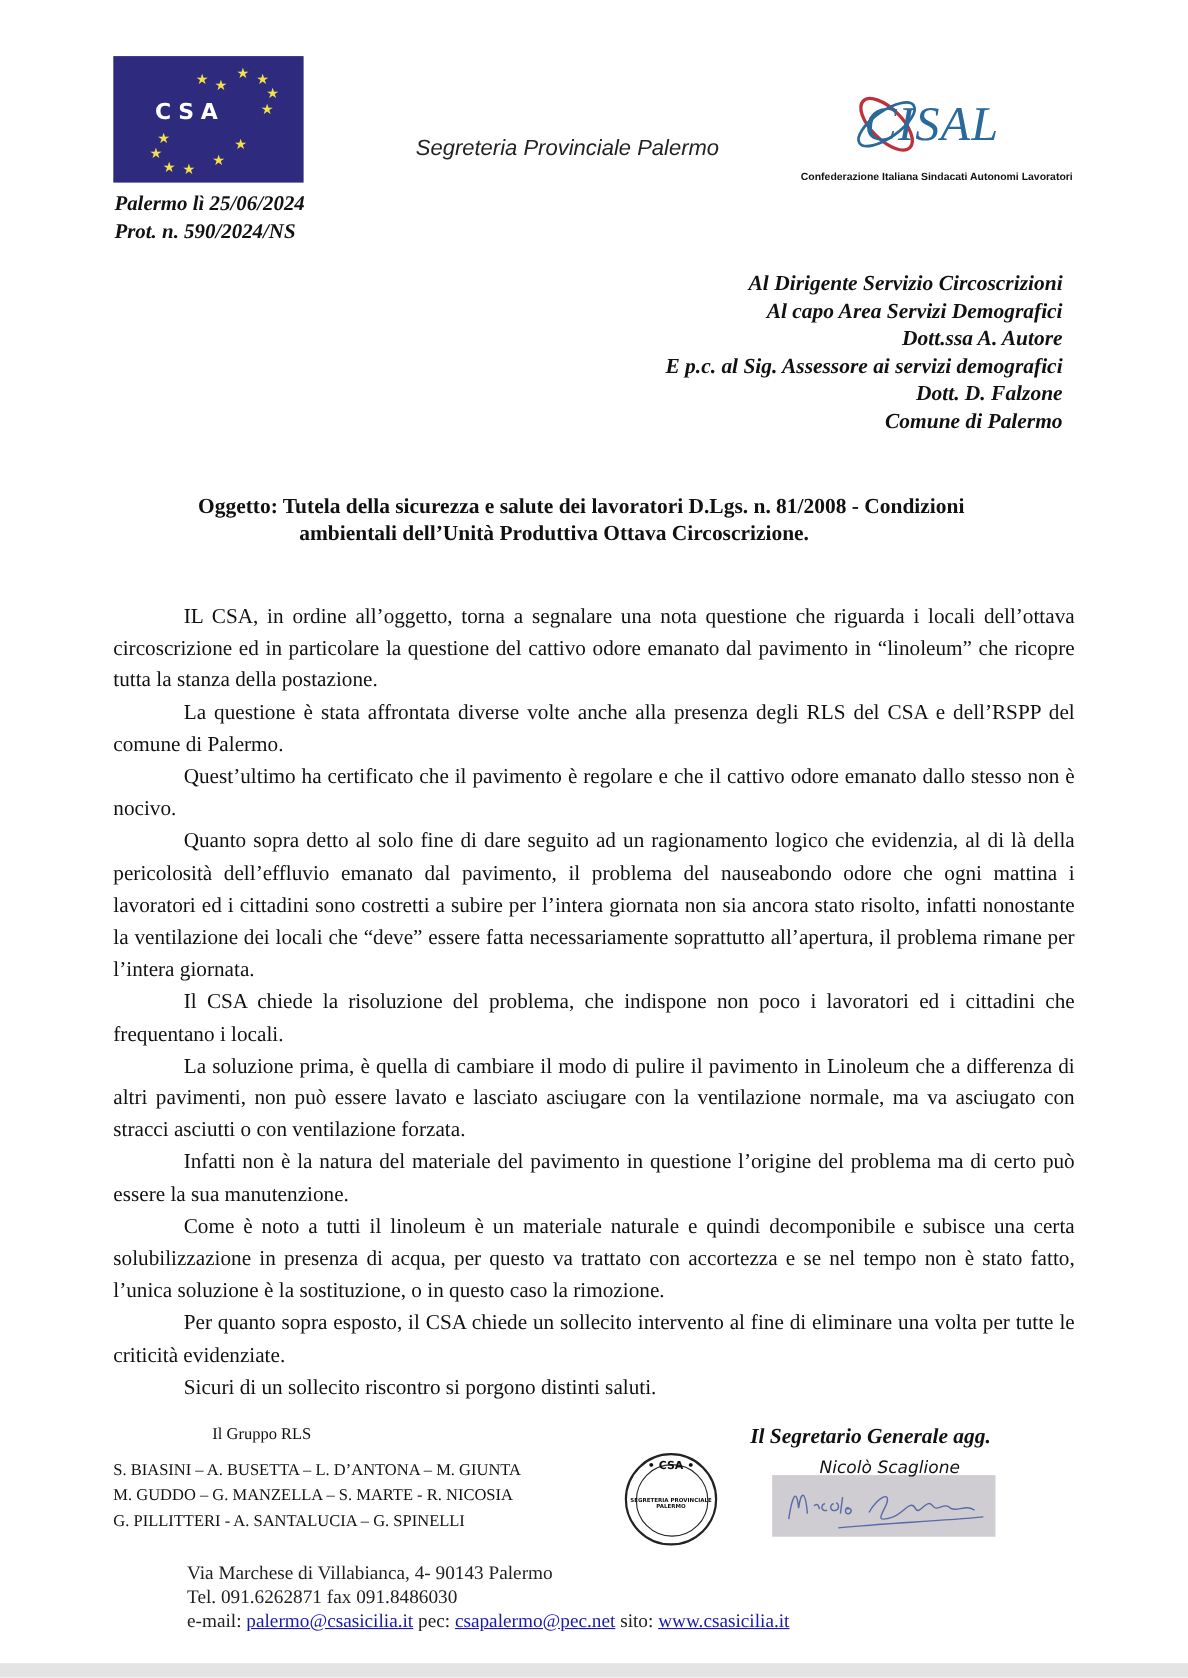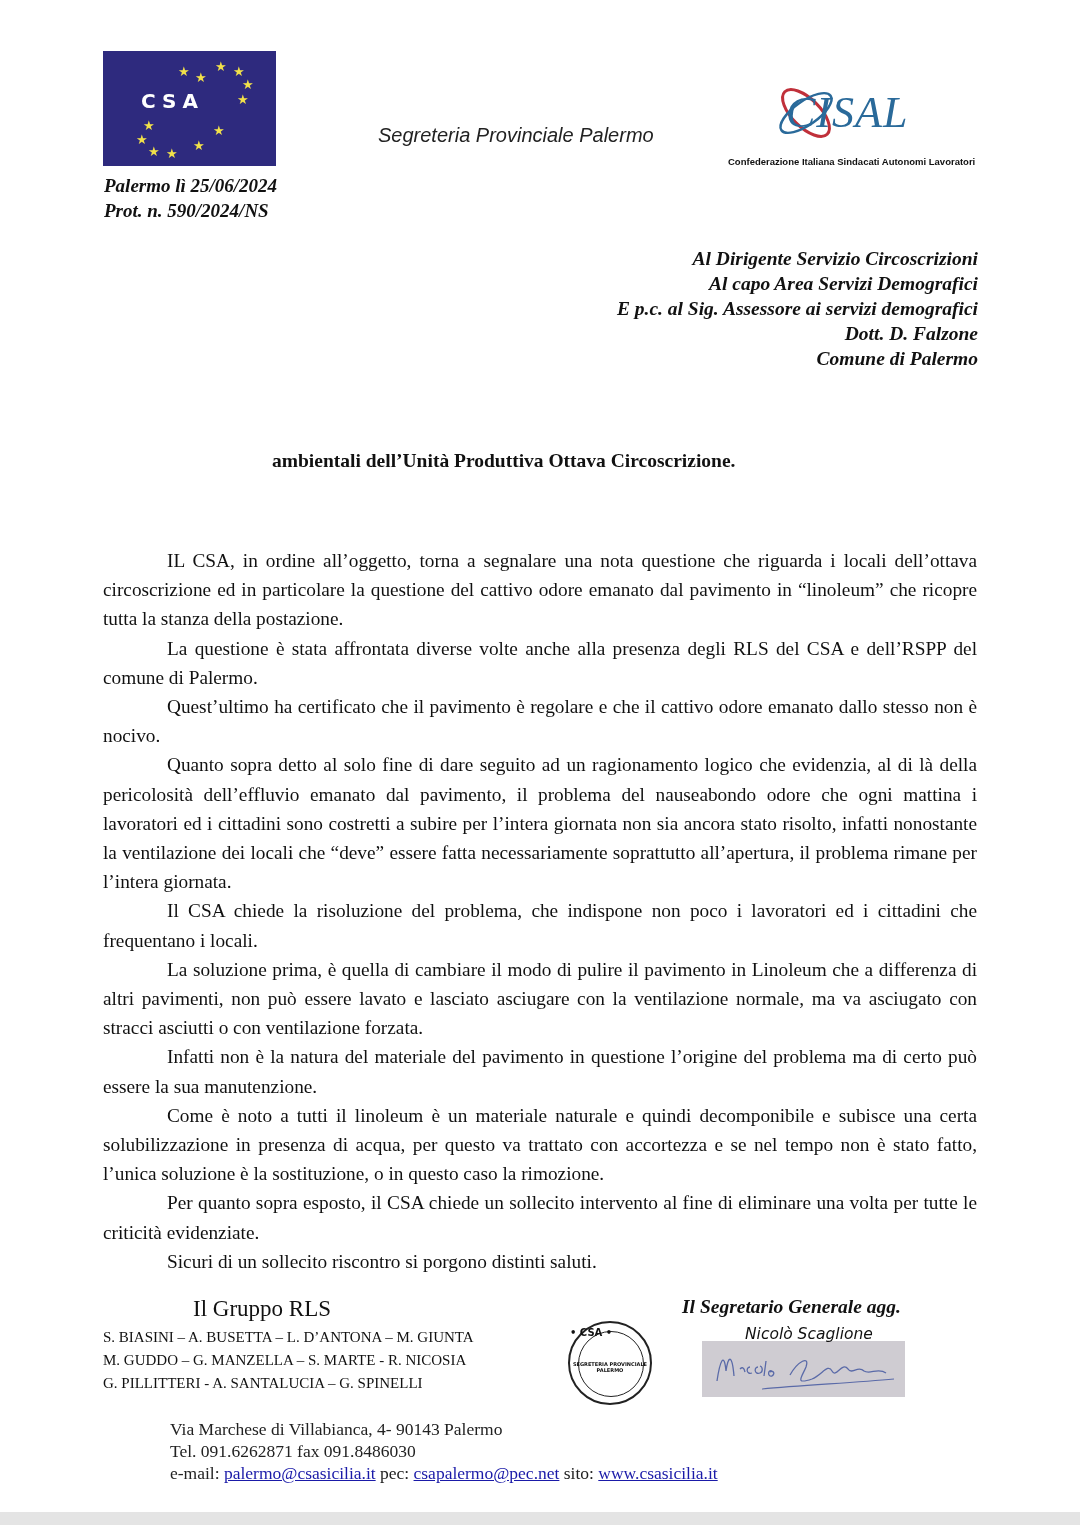--- a/index.html
+++ b/index.html
@@ -29,48 +29,48 @@
     font-size: 44px; color: #2a6a9a; letter-spacing: 1px;
   }
   .cisal-sub {
     position: absolute; left: 0; top: 83px; font-family: "Liberation Sans", sans-serif; font-weight: bold;
     font-size: 9.5px; color: #111; white-space: nowrap;
   }
 
   .date-block { left: 104px; top: 173px; font-style: italic; font-weight: bold; font-size: 19px; line-height: 25px; }
 
   .recipients {
-    right: 102px; top: 246px; text-align: right; font-style: italic; font-weight: bold; font-size: 19.5px; line-height: 25px;
+    right: 114px; top: 246px; text-align: right; font-style: italic; font-weight: bold; font-size: 19.5px; line-height: 25px;
   }
 
   .subject {
     left: 180px; top: 448px; width: 800px; font-weight: bold; font-size: 19.5px; line-height: 25px;
   }
   .subject .l2 { padding-left: 92px; display: block; }
 
   .body-text {
     left: 103px; top: 546px; width: 874px; font-size: 19.3px; line-height: 29.2px; text-align: justify;
   }
   .body-text p { margin: 0; text-indent: 64px; }
 
-  .rls-title { left: 193px; top: 1296px; font-size: 23px; }
+  .rls-title { left: 193px; top: 1296px; font-size: 15px; }
   .rls-names { left: 103px; top: 1326px; font-size: 15px; line-height: 23px; }
 
   .sec-title { left: 682px; top: 1296px; font-style: italic; font-weight: bold; font-size: 19.5px; }
   .sec-name { left: 745px; top: 1325px; font-family: "DejaVu Sans", sans-serif; font-style: italic; font-weight: normal; font-size: 15.5px; color: #111; }
   .signature-box { left: 702px; top: 1341px; width: 203px; height: 56px; background: #cfccd2; }
 
   .stamp {
     left: 568px; top: 1321px; width: 84px; height: 84px; border-radius: 50%; border: 2px solid #222;
     box-sizing: border-box;
   }
   .stamp .inner {
     position: absolute; left: 8px; top: 8px; width: 64px; height: 64px; border-radius: 50%; border: 1.5px solid #222;
   }
-  .stamp .st-top { position: absolute; left: 0; width: 100%; top: 4px; text-align: left; font-family: "DejaVu Sans", sans-serif; font-weight: bold; font-size: 10px; }
+  .stamp .st-top { position: absolute; left: 0; width: 100%; top: 4px; text-align: center; font-family: "DejaVu Sans", sans-serif; font-weight: bold; font-size: 10px; }
   .stamp .st-mid { position: absolute; left: 0; width: 100%; top: 38px; text-align: center; font-family: "DejaVu Sans", sans-serif; font-weight: bold; font-size: 5px; line-height: 6px; }
 
   .footer { left: 170px; top: 1418px; font-size: 17.5px; line-height: 22px; color: #222; }
   .footer a { color: #1a1aa8; text-decoration: underline; }
 </style>
 </head>
 <body>
 
 <div class="abs csa-logo">
   <span class="csa-text">CSA</span>
@@ -100,26 +100,28 @@
 </div>
 
 <div class="abs date-block">
   <div>Palermo lì 25/06/2024</div>
   <div>Prot. n. 590/2024/NS</div>
 </div>
 
 <div class="abs recipients">
   <div>Al Dirigente Servizio Circoscrizioni</div>
   <div>Al capo Area Servizi Demografici</div>
+  <div>Dott.ssa  A. Autore</div>
   <div>E p.c. al Sig. Assessore ai servizi demografici</div>
   <div>Dott.  D. Falzone</div>
   <div>Comune di Palermo</div>
 </div>
 
 <div class="abs subject">
+  <span>Oggetto: Tutela della sicurezza e salute dei lavoratori D.Lgs. n. 81/2008 -  Condizioni</span>
   <span class="l2">ambientali dell’Unità Produttiva Ottava Circoscrizione.</span>
 </div>
 
 <div class="abs body-text">
   <p>IL CSA, in ordine all’oggetto, torna a segnalare una nota questione che riguarda i locali dell’ottava circoscrizione ed in particolare la questione del cattivo odore emanato dal pavimento in “linoleum” che ricopre tutta la stanza della postazione.</p>
   <p>La questione è stata affrontata diverse volte anche alla presenza degli RLS del CSA e dell’RSPP del comune di Palermo.</p>
   <p>Quest’ultimo ha certificato che il pavimento è regolare e che il cattivo odore  emanato dallo stesso non è nocivo.</p>
   <p>Quanto sopra detto al solo fine di dare seguito ad un ragionamento logico che evidenzia, al di là della pericolosità dell’effluvio emanato dal pavimento,  il problema del nauseabondo  odore che ogni mattina i lavoratori ed i cittadini sono costretti a subire per l’intera giornata non sia ancora stato risolto, infatti nonostante la ventilazione dei locali che “deve” essere fatta necessariamente soprattutto all’apertura, il problema rimane per l’intera giornata.</p>
   <p>Il CSA chiede la risoluzione del problema, che indispone non poco i lavoratori ed i cittadini che frequentano i locali.</p>
   <p>La soluzione prima, è quella di cambiare il modo di pulire il pavimento in Linoleum che a differenza di altri pavimenti, non può essere lavato e lasciato asciugare con la ventilazione normale, ma va asciugato con stracci asciutti o con ventilazione forzata.</p>

